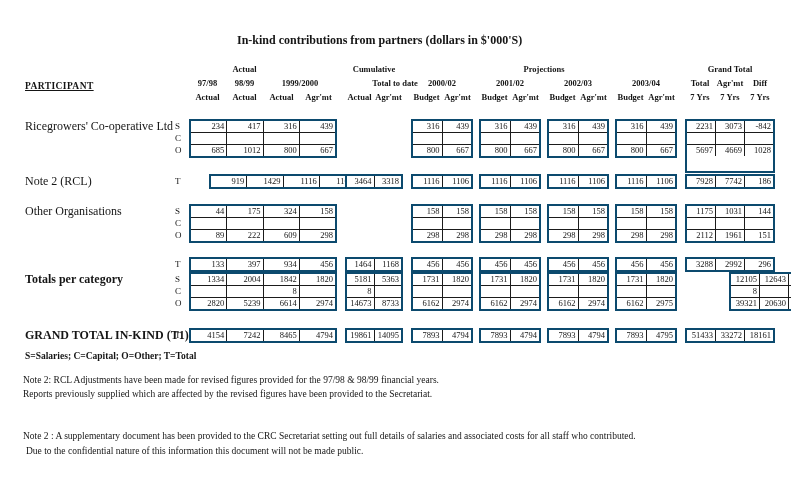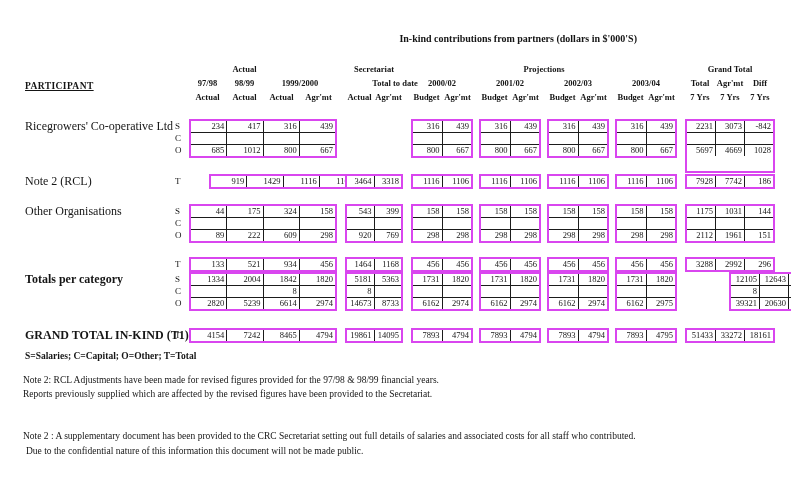--- a/index.html
+++ b/index.html
@@ -2,24 +2,24 @@
 <html><head>
 <meta charset="utf-8">
 <style>
   html,body{margin:0;padding:0;}
   body{
     width:791px;height:486px;background:#ffffff;position:relative;
     font-family:"Liberation Serif","DejaVu Serif",serif;color:#151515;
     overflow:hidden;
   }
   .abs{position:absolute;}
-  .title{font-weight:bold;font-size:10px;text-align:right;white-space:nowrap;}
+  .title{font-weight:bold;font-size:12px;text-align:left;white-space:nowrap;}
   .participant{font-weight:bold;font-size:9.5px;text-decoration:underline;letter-spacing:.4px;white-space:nowrap;}
   .hdr{position:absolute;font-weight:bold;font-size:8.5px;line-height:11px;text-align:center;white-space:nowrap;overflow:visible;}
-  .box{position:absolute;border:2px solid #d946ef;box-sizing:border-box;background:#fff;}
+  .box{position:absolute;border:2px solid #0c4a6e;box-sizing:border-box;background:#fff;}
   .row{display:flex;height:11px;}
   .row + .row{border-top:1px solid #1b1b1b;}
   .cell{flex:1 1 0;box-sizing:border-box;text-align:right;font-size:8.5px;line-height:10px;padding-right:2px;white-space:nowrap;overflow:hidden;}
   .cell + .cell{border-left:1px solid #1b1b1b;}
   .letter{position:absolute;font-size:9px;line-height:11px;width:12px;}
   .rowlabel{position:absolute;font-size:12px;line-height:11px;white-space:nowrap;}
   .bold{font-weight:bold;}
   .legend{font-weight:bold;font-size:9.5px;white-space:nowrap;}
   .fn{font-size:9.5px;line-height:13.5px;white-space:nowrap;}
   .fn2{font-size:9.5px;line-height:14.5px;white-space:nowrap;}
@@ -27,21 +27,21 @@
 </style>
 </head>
 <body>
 
 <div class="abs title" style="left:237px;top:33px;width:400px;">In-kind contributions from partners (dollars in $'000'S)</div>
 
 <div class="abs participant" style="left:25px;top:81px;">PARTICIPANT</div>
 
 <div id="table-area" class="abs" style="left:0;top:0;width:791px;height:486px;">
     <div class="hdr" style="left: 189px; top: 64px; width: 111px;">Actual</div>
-    <div class="hdr" style="left: 345px; top: 64px; width: 58px;">Secretariat</div>
+    <div class="hdr" style="left: 345px; top: 64px; width: 58px;">Cumulative</div>
     <div class="hdr" style="left: 411px; top: 64px; width: 266px;">Projections</div>
     <div class="hdr" style="left: 685px; top: 64px; width: 90px;">Grand Total</div>
     <div class="hdr" style="left: 189px; top: 78px; width: 37px;">97/98</div>
     <div class="hdr" style="left: 226px; top: 78px; width: 37px;">98/99</div>
     <div class="hdr" style="left: 263px; top: 78px; width: 74px;">1999/2000</div>
     <div class="hdr" style="left: 345px; top: 78px; width: 58px; margin-left: 21px;">Total to date</div>
     <div class="hdr" style="left: 411px; top: 78px; width: 62px;">2000/02</div>
     <div class="hdr" style="left: 479px; top: 78px; width: 62px;">2001/02</div>
     <div class="hdr" style="left: 547px; top: 78px; width: 62px;">2002/03</div>
     <div class="hdr" style="left: 615px; top: 78px; width: 62px;">2003/04</div>
@@ -226,34 +226,20 @@
         <div class="cell"></div>
         <div class="cell"></div>
       </div>
       <div class="row">
         <div class="cell">89</div>
         <div class="cell">222</div>
         <div class="cell">609</div>
         <div class="cell">298</div>
       </div>
     </div>
-    <div class="box" style="left: 345px; top: 204px; width: 58px; height: 39px;">
-      <div class="row">
-        <div class="cell">543</div>
-        <div class="cell">399</div>
-      </div>
-      <div class="row">
-        <div class="cell"></div>
-        <div class="cell"></div>
-      </div>
-      <div class="row">
-        <div class="cell">920</div>
-        <div class="cell">769</div>
-      </div>
-    </div>
     <div class="box" style="left: 411px; top: 204px; width: 62px; height: 39px;">
       <div class="row">
         <div class="cell">158</div>
         <div class="cell">158</div>
       </div>
       <div class="row">
         <div class="cell"></div>
         <div class="cell"></div>
       </div>
       <div class="row">
@@ -317,21 +303,21 @@
       <div class="row">
         <div class="cell">2112</div>
         <div class="cell">1961</div>
         <div class="cell">151</div>
       </div>
     </div>
     <div class="letter" style="left: 175px; top: 259px;">T</div>
     <div class="box" style="left: 189px; top: 257px; width: 148px; height: 15px;">
       <div class="row">
         <div class="cell">133</div>
-        <div class="cell">521</div>
+        <div class="cell">397</div>
         <div class="cell">934</div>
         <div class="cell">456</div>
       </div>
     </div>
     <div class="box" style="left: 345px; top: 257px; width: 58px; height: 15px;">
       <div class="row">
         <div class="cell">1464</div>
         <div class="cell">1168</div>
       </div>
     </div>

